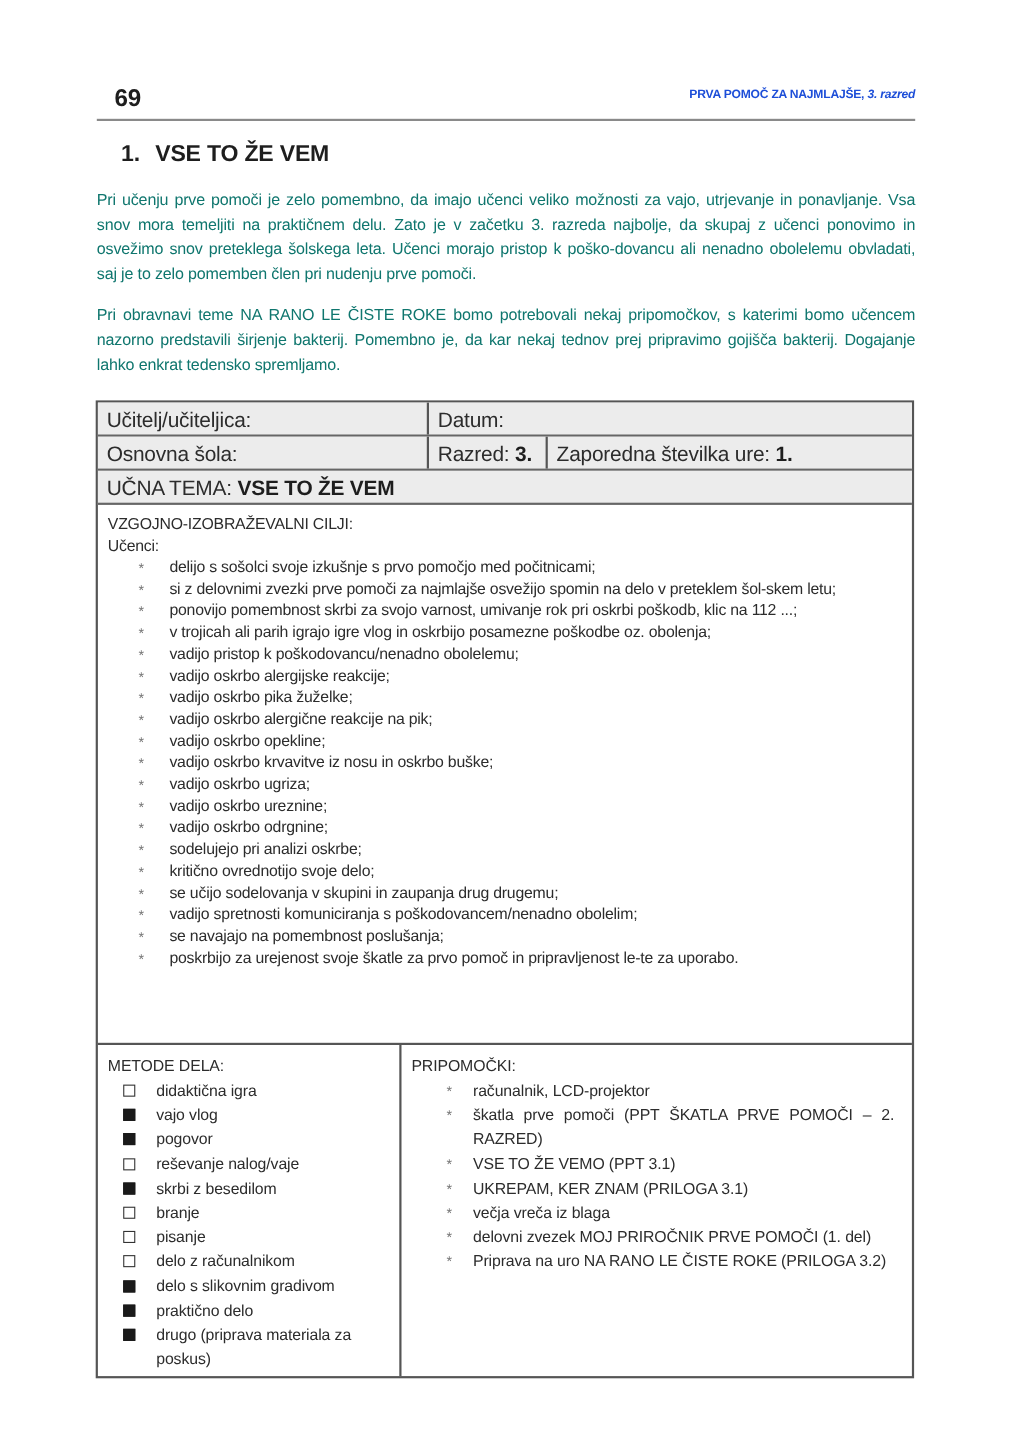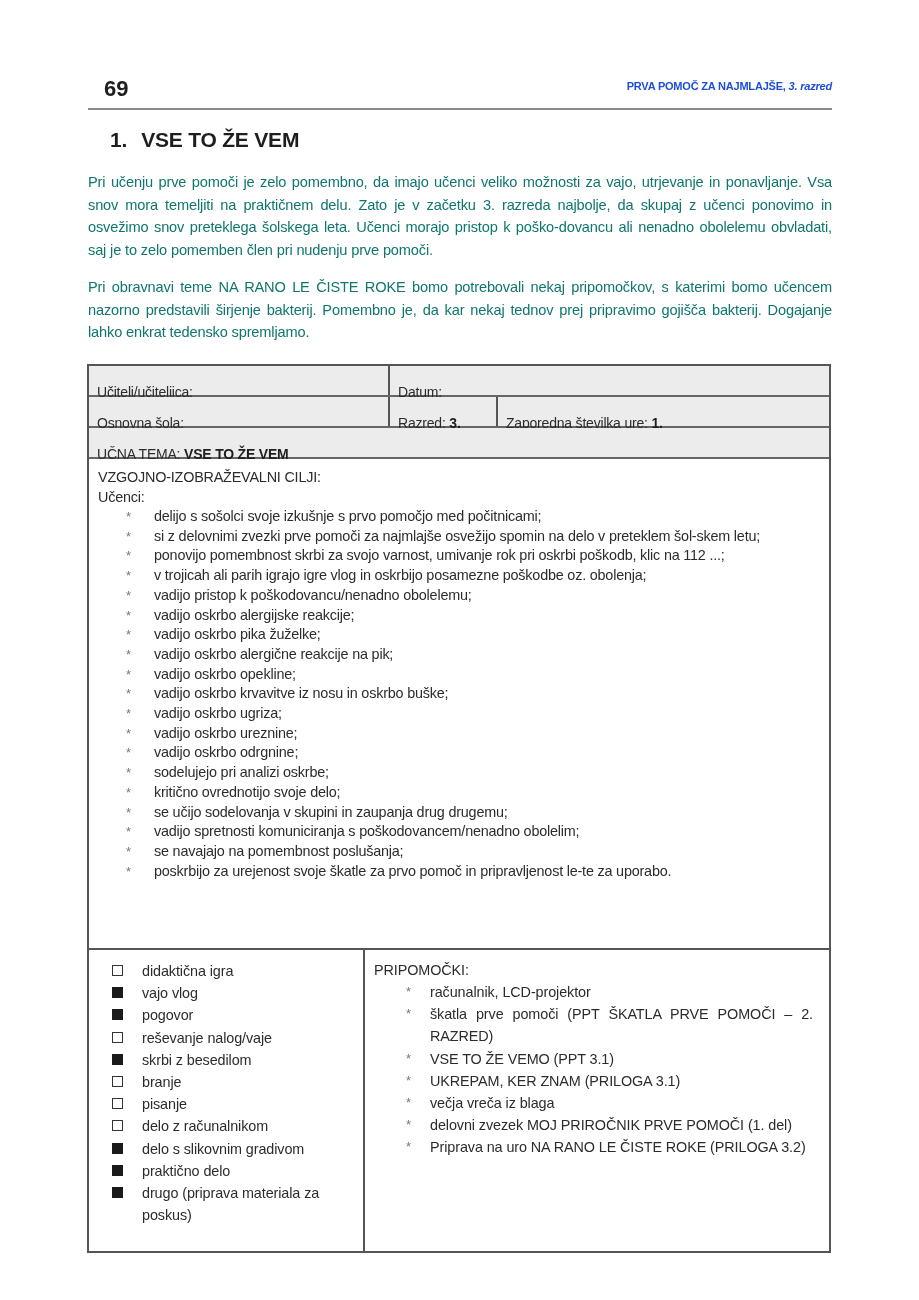--- a/index.html
+++ b/index.html
@@ -36,21 +36,21 @@
     position: absolute; left: 87px; top: 364px; width: 744px; height: 889px;
     border: 2px solid #555; box-sizing: border-box;
   }
   .row { position: absolute; left: 0; right: 0; box-sizing: border-box; }
   .row.gray { background: #ececec; border-bottom: 2px solid #666; }
   .r1 { top: 0; height: 31px; }
   .r2 { top: 31px; height: 31px; }
   .r3 { top: 62px; height: 31px; }
   .cell {
     position: absolute; top: 0; bottom: 0; box-sizing: border-box;
-    padding: 18px 8px 0 8px; font-size: 14px; color: #2c2c2c; letter-spacing: -0.2px;
+    padding: 6px 8px 0 8px; font-size: 19px; color: #2c2c2c; letter-spacing: -0.2px;
     white-space: nowrap;
   }
   .cell.vl { border-left: 2px solid #555; }
   .cell b { font-weight: bold; color: #1e1e1e; }
 
   .goals {
     position: absolute; left: 0; right: 0; top: 93px; height: 491px;
     border-bottom: 2px solid #555; box-sizing: border-box; padding: 8px 9px 0 9px;
     font-size: 14.4px; color: #2c2c2c; letter-spacing: -0.2px;
   }
@@ -147,20 +147,21 @@
       <li><span class="star">*</span><span>kritično ovrednotijo svoje delo;</span></li>
       <li><span class="star">*</span><span>se učijo sodelovanja v skupini in zaupanja drug drugemu;</span></li>
       <li><span class="star">*</span><span>vadijo spretnosti komuniciranja s poškodovancem/nenadno obolelim;</span></li>
       <li><span class="star">*</span><span>se navajajo na pomembnost poslušanja;</span></li>
       <li><span class="star">*</span><span>poskrbijo za urejenost svoje škatle za prvo pomoč in pripravljenost le-te za uporabo.</span></li>
     </ul>
   </div>
 
   <div class="bottom">
     <div class="methods">
+      <div class="h">METODE DELA:</div>
       <ul>
         <li><span class="box"></span><span>didaktična igra</span></li>
         <li><span class="box on"></span><span>vajo vlog</span></li>
         <li><span class="box on"></span><span>pogovor</span></li>
         <li><span class="box"></span><span>reševanje nalog/vaje</span></li>
         <li><span class="box on"></span><span>skrbi z besedilom</span></li>
         <li><span class="box"></span><span>branje</span></li>
         <li><span class="box"></span><span>pisanje</span></li>
         <li><span class="box"></span><span>delo z računalnikom</span></li>
         <li><span class="box on"></span><span>delo s slikovnim gradivom</span></li>

